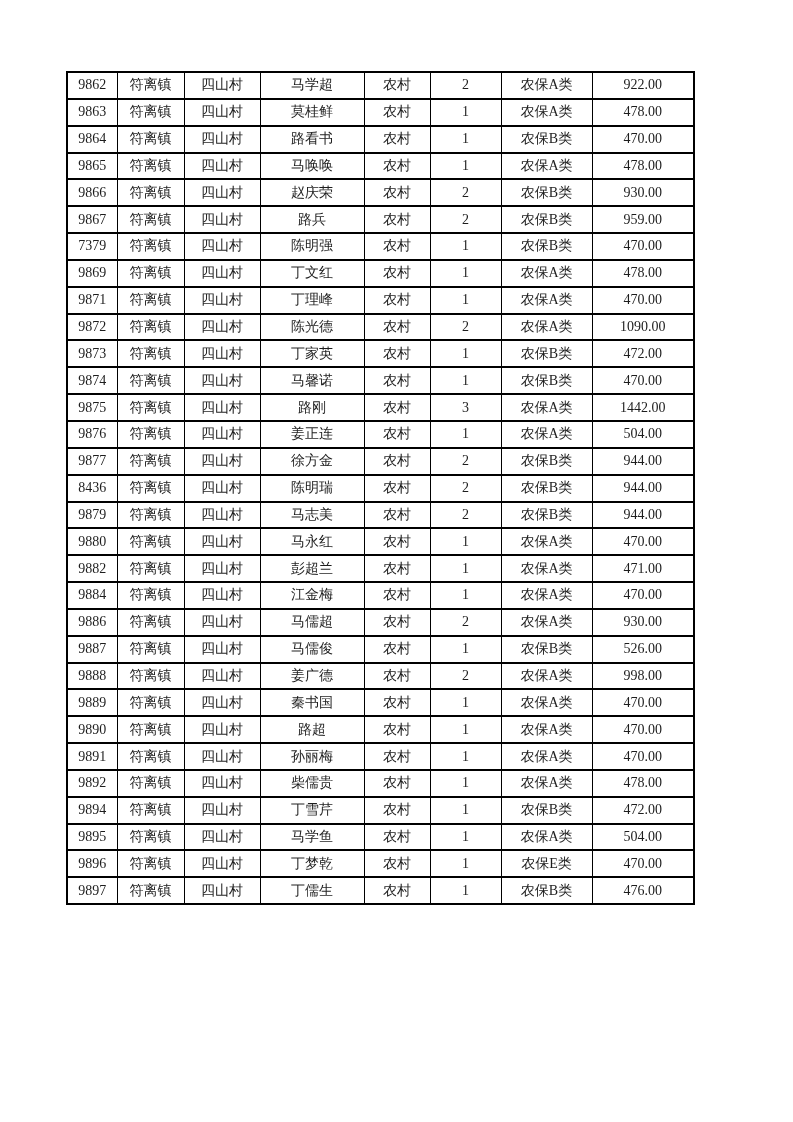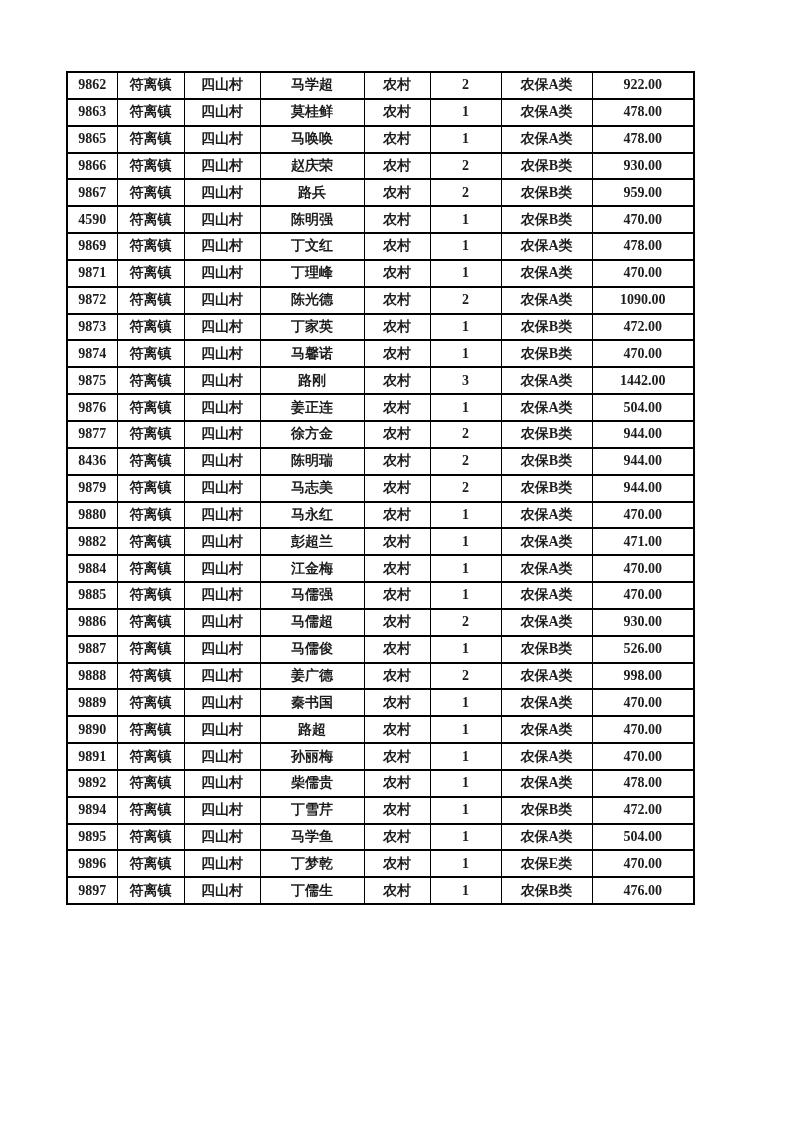--- a/index.html
+++ b/index.html
@@ -21,21 +21,20 @@
     background: #ffffff;
   }
   table.records {
     position: absolute;
     left: 66px;
     top: 71px;
     border-collapse: collapse;
     table-layout: fixed;
     width: 627px;
     border: 2px solid #000000;
-    font-weight: bold;
   }
   table.records td {
     border-left: 1px solid #000000;
     border-right: 1px solid #000000;
     border-top: 2px solid #000000;
     border-bottom: 2px solid #000000;
     height: 24.85px;
     padding: 0 2px;
     text-align: center;
     vertical-align: middle;
@@ -85,20 +84,30 @@
           <td>9863</td>
           <td>符离镇</td>
           <td>四山村</td>
           <td>莫桂鲜</td>
           <td>农村</td>
           <td>1</td>
           <td>农保A类</td>
           <td>478.00</td>
         </tr>
         <tr>
+          <td>9864</td>
+          <td>符离镇</td>
+          <td>四山村</td>
+          <td>路看书</td>
+          <td>农村</td>
+          <td>1</td>
+          <td>农保B类</td>
+          <td>470.00</td>
+        </tr>
+        <tr>
           <td>9865</td>
           <td>符离镇</td>
           <td>四山村</td>
           <td>马唤唤</td>
           <td>农村</td>
           <td>1</td>
           <td>农保A类</td>
           <td>478.00</td>
         </tr>
         <tr>
@@ -115,21 +124,21 @@
           <td>9867</td>
           <td>符离镇</td>
           <td>四山村</td>
           <td>路兵</td>
           <td>农村</td>
           <td>2</td>
           <td>农保B类</td>
           <td>959.00</td>
         </tr>
         <tr>
-          <td>4590</td>
+          <td>7379</td>
           <td>符离镇</td>
           <td>四山村</td>
           <td>陈明强</td>
           <td>农村</td>
           <td>1</td>
           <td>农保B类</td>
           <td>470.00</td>
         </tr>
         <tr>
           <td>9869</td>
@@ -249,30 +258,20 @@
           <td>农村</td>
           <td>1</td>
           <td>农保A类</td>
           <td>471.00</td>
         </tr>
         <tr>
           <td>9884</td>
           <td>符离镇</td>
           <td>四山村</td>
           <td>江金梅</td>
-          <td>农村</td>
-          <td>1</td>
-          <td>农保A类</td>
-          <td>470.00</td>
-        </tr>
-        <tr>
-          <td>9885</td>
-          <td>符离镇</td>
-          <td>四山村</td>
-          <td>马儒强</td>
           <td>农村</td>
           <td>1</td>
           <td>农保A类</td>
           <td>470.00</td>
         </tr>
         <tr>
           <td>9886</td>
           <td>符离镇</td>
           <td>四山村</td>
           <td>马儒超</td>

